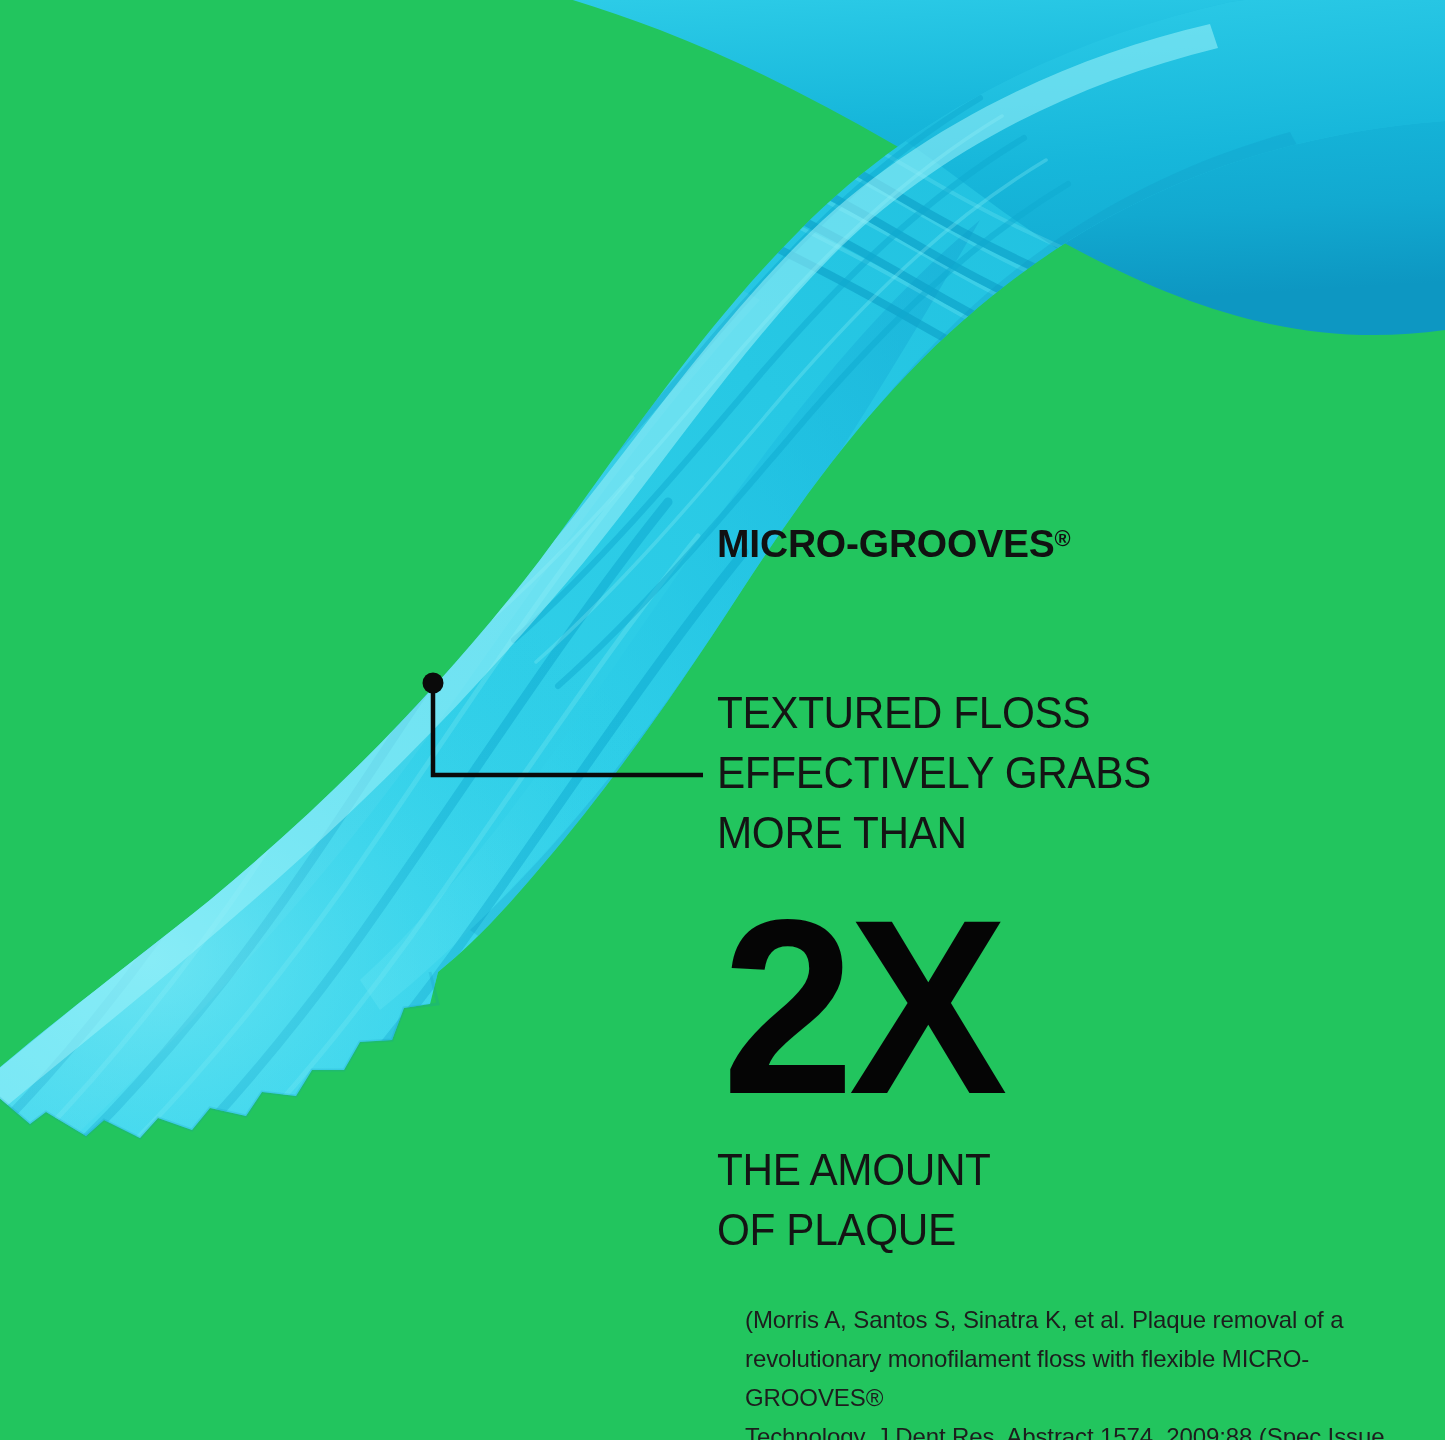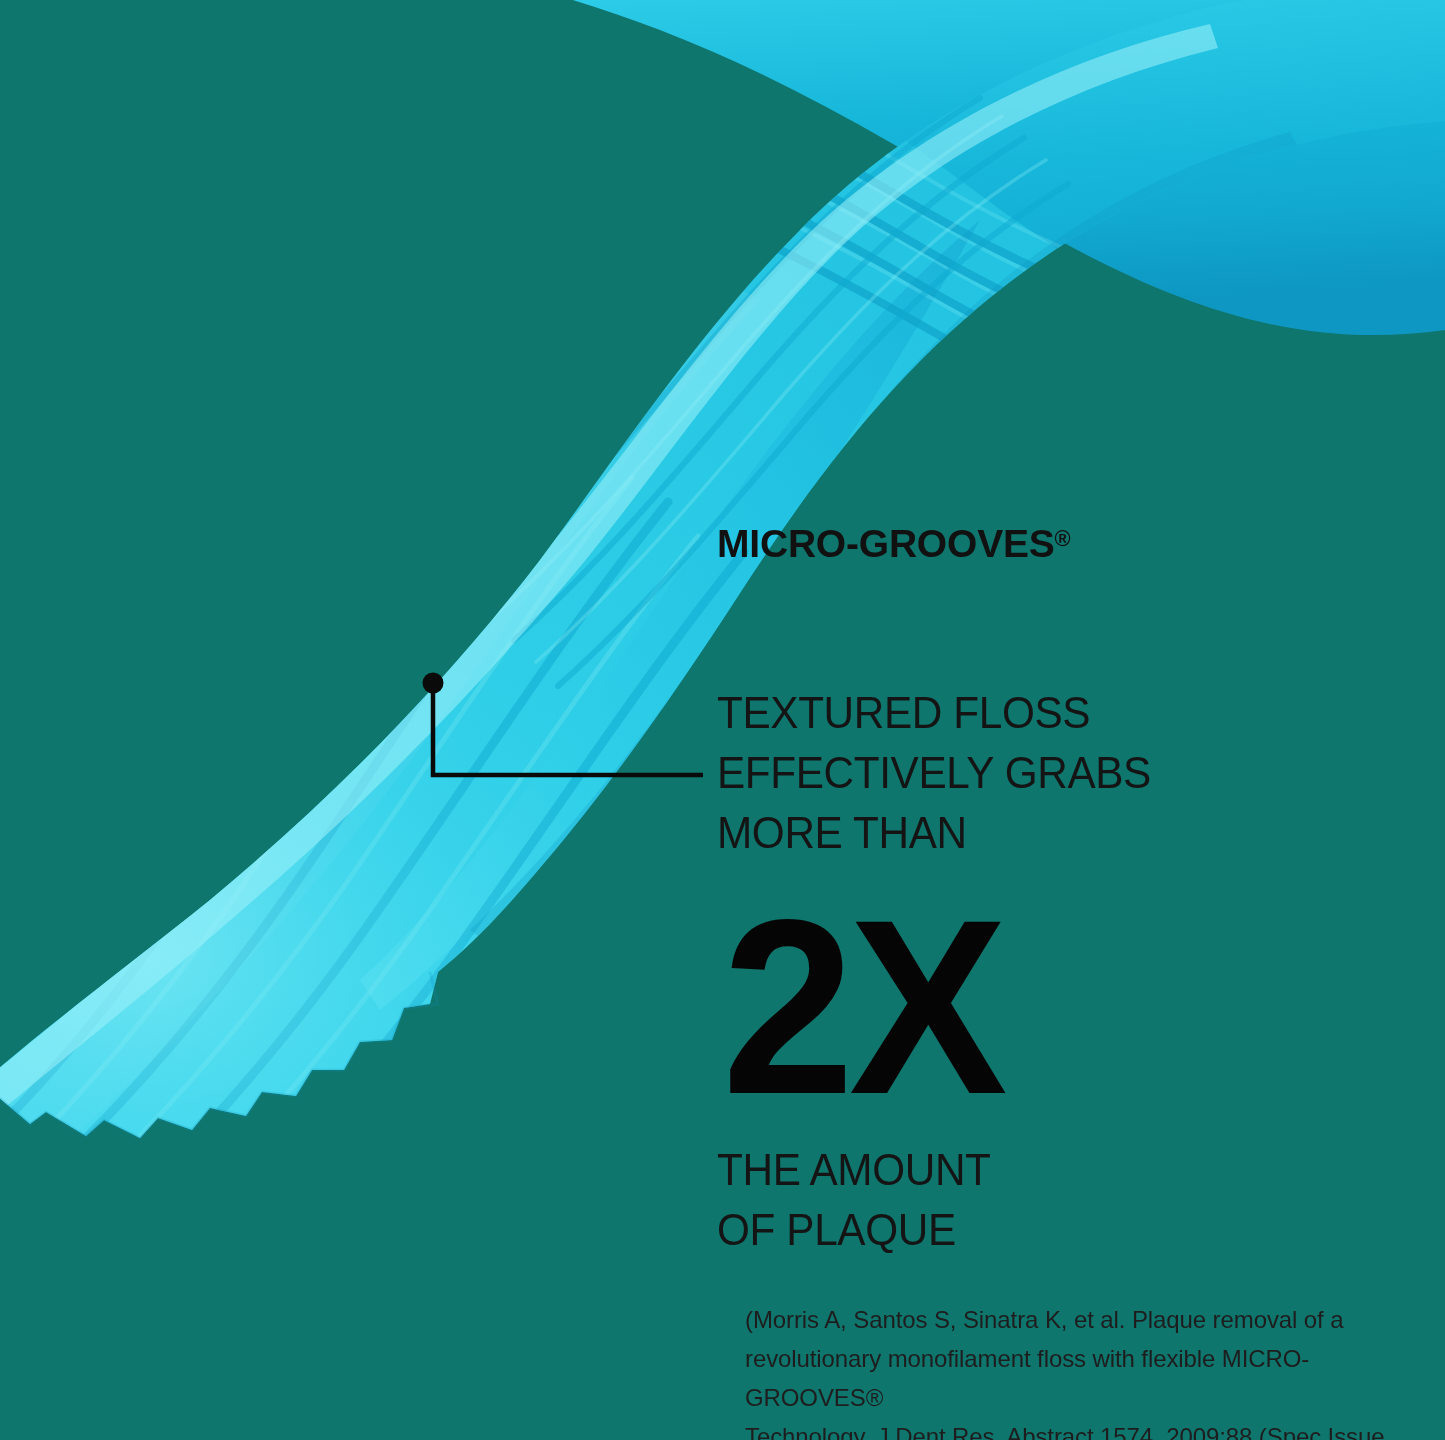--- a/index.html
+++ b/index.html
@@ -5,21 +5,21 @@
 <style>
   html, body {
     margin: 0;
     padding: 0;
     background: #ededed;
   }
   #stage {
     position: relative;
     width: 1445px;
     height: 1440px;
-    background: #0f766e;
+    background: #22c55e;
     overflow: hidden;
     font-family: "Liberation Sans", "DejaVu Sans", sans-serif;
     -webkit-font-smoothing: antialiased;
   }
 
   
   #floss-art {
     position: absolute;
     left: 0;
     top: 0;

